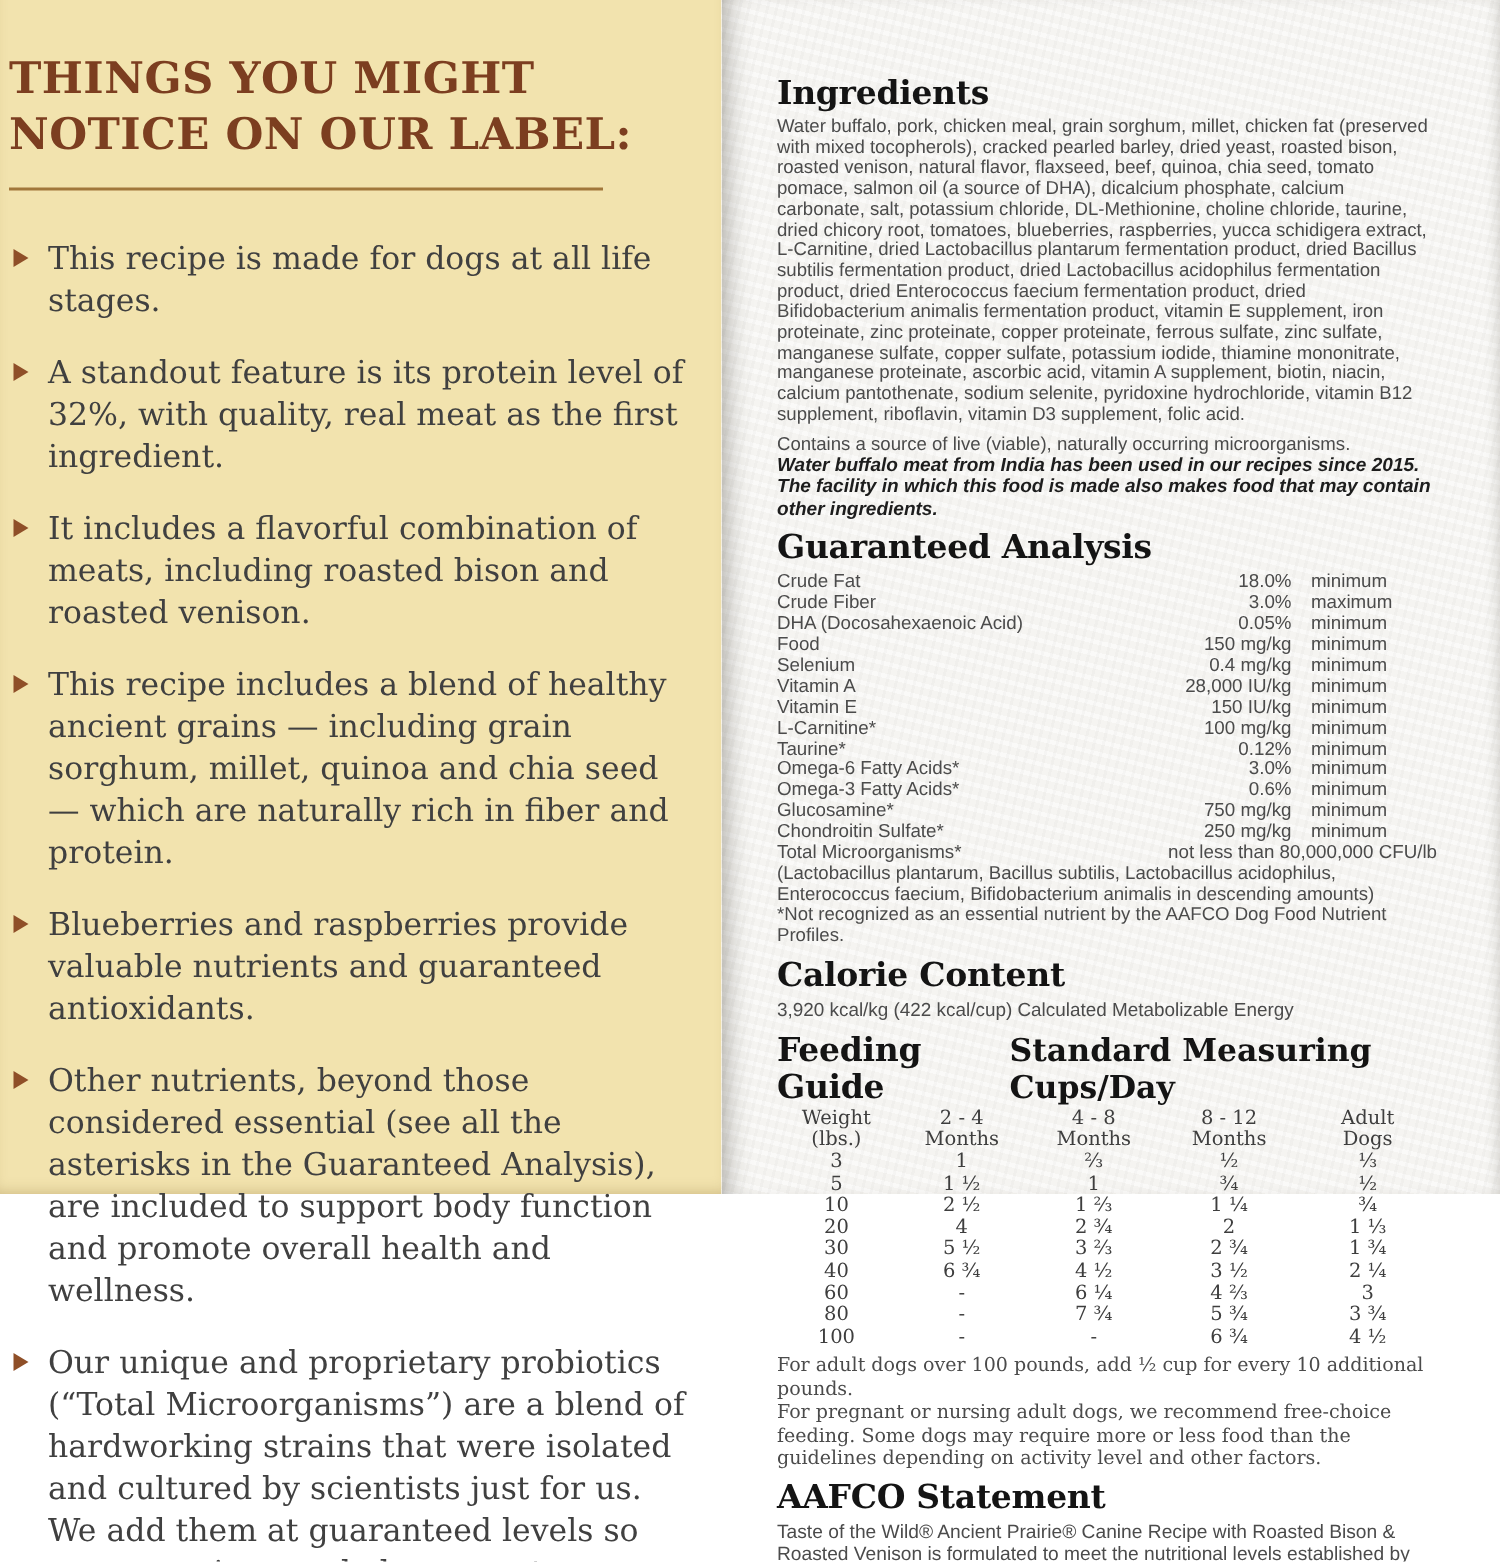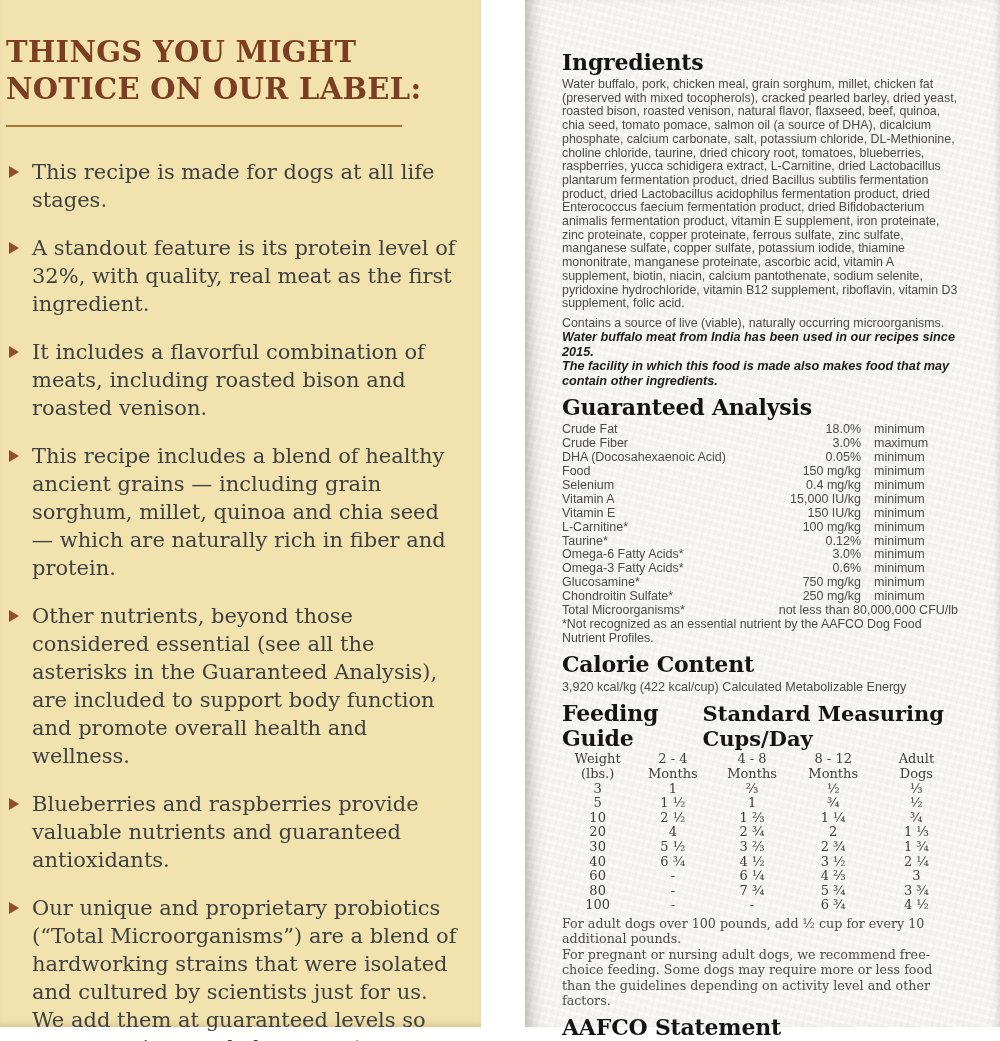--- a/index.html
+++ b/index.html
@@ -1,17 +1,17 @@
 <!DOCTYPE html>
 <html><head>
 <meta charset="utf-8">
 <style>
   html,body{margin:0;padding:0;}
   body{width:1000px;height:1041px;overflow:hidden;font-family:"Liberation Sans",sans-serif;}
-  .page{display:flex;width:1000px;height:1027px;gap:44px;}
+  .page{display:flex;width:1000px;height:796px;}
 
   
   .left{width:481px;box-sizing:border-box;background:#f2e3ae;padding:34px 22px 0 6px;
         box-shadow:inset 0 -6px 10px -6px rgba(120,90,30,.35);}
   .left-title{font-family:"DejaVu Serif",serif;font-weight:bold;font-size:29px;line-height:37px;
               color:#7c3e20;letter-spacing:.3px;margin:0;}
   .rule{width:396px;height:2px;background:#a1773b;margin-top:17px;}
   .bullets{list-style:none;margin:31px 0 0 0;padding:0;display:flex;flex-direction:column;gap:20px;}
   .bullets li{display:flex;align-items:flex-start;}
   .tri{flex:0 0 auto;width:0;height:0;border-left:10px solid #8f4f28;
@@ -73,25 +73,25 @@
         <li>
           <span class="tri"></span>
           <span class="bullet-text">It includes a flavorful combination of meats, including roasted bison and roasted venison.</span>
         </li>
         <li>
           <span class="tri"></span>
           <span class="bullet-text">This recipe includes a blend of healthy ancient grains — including grain sorghum, millet, quinoa and chia seed — which are naturally rich in fiber and protein.</span>
         </li>
         <li>
           <span class="tri"></span>
+          <span class="bullet-text">Blueberries and raspberries provide valuable nutrients and guaranteed antioxidants.</span>
+        </li>
+        <li>
+          <span class="tri"></span>
           <span class="bullet-text">Other nutrients, beyond those considered essential (see all the asterisks in the Guaranteed Analysis), are included to support body function and promote overall health and wellness.</span>
-        </li>
-        <li>
-          <span class="tri"></span>
-          <span class="bullet-text">Blueberries and raspberries provide valuable nutrients and guaranteed antioxidants.</span>
         </li>
         <li>
           <span class="tri"></span>
           <span class="bullet-text">Our unique and proprietary probiotics (“Total Microorganisms”) are a blend of hardworking strains that were isolated and cultured by scientists just for us. We add them at guaranteed levels so every serving can help support digestive, immune and overall health.</span>
         </li>
       </ul>
   </div>
 
   <div class="right">
 
@@ -124,21 +124,21 @@
             <td class="val">150 mg/kg</td>
             <td class="qual">minimum</td>
           </tr>
           <tr>
             <td>Selenium</td>
             <td class="val">0.4 mg/kg</td>
             <td class="qual">minimum</td>
           </tr>
           <tr>
             <td>Vitamin A</td>
-            <td class="val">15,000 IU/kg</td>
+            <td class="val">28,000 IU/kg</td>
             <td class="qual">minimum</td>
           </tr>
           <tr>
             <td>Vitamin E</td>
             <td class="val">150 IU/kg</td>
             <td class="qual">minimum</td>
           </tr>
           <tr>
             <td>L-Carnitine*</td>
             <td class="val">100 mg/kg</td>
@@ -168,20 +168,21 @@
             <td>Chondroitin Sulfate*</td>
             <td class="val">250 mg/kg</td>
             <td class="qual">minimum</td>
           </tr>
           <tr>
             <td>Total Microorganisms*</td>
             <td class="val" colspan="2">not less than 80,000,000 CFU/lb</td>
           </tr>
         </tbody>
     </table>
+    <div class="ga-note">(Lactobacillus plantarum, Bacillus subtilis, Lactobacillus acidophilus, Enterococcus faecium, Bifidobacterium animalis in descending amounts)</div>
     <div class="ga-foot">*Not recognized as an essential nutrient by the AAFCO Dog Food Nutrient Profiles.</div>
 
     <h2 class="sec">Calorie Content</h2>
     <div class="cal-text">3,920 kcal/kg (422 kcal/cup) Calculated Metabolizable Energy</div>
 
     <div class="feed-head">
       <h2 style="margin:0">Feeding Guide</h2>
       <span class="feed-sub">Standard Measuring Cups/Day</span>
     </div>
     <table class="feed">

